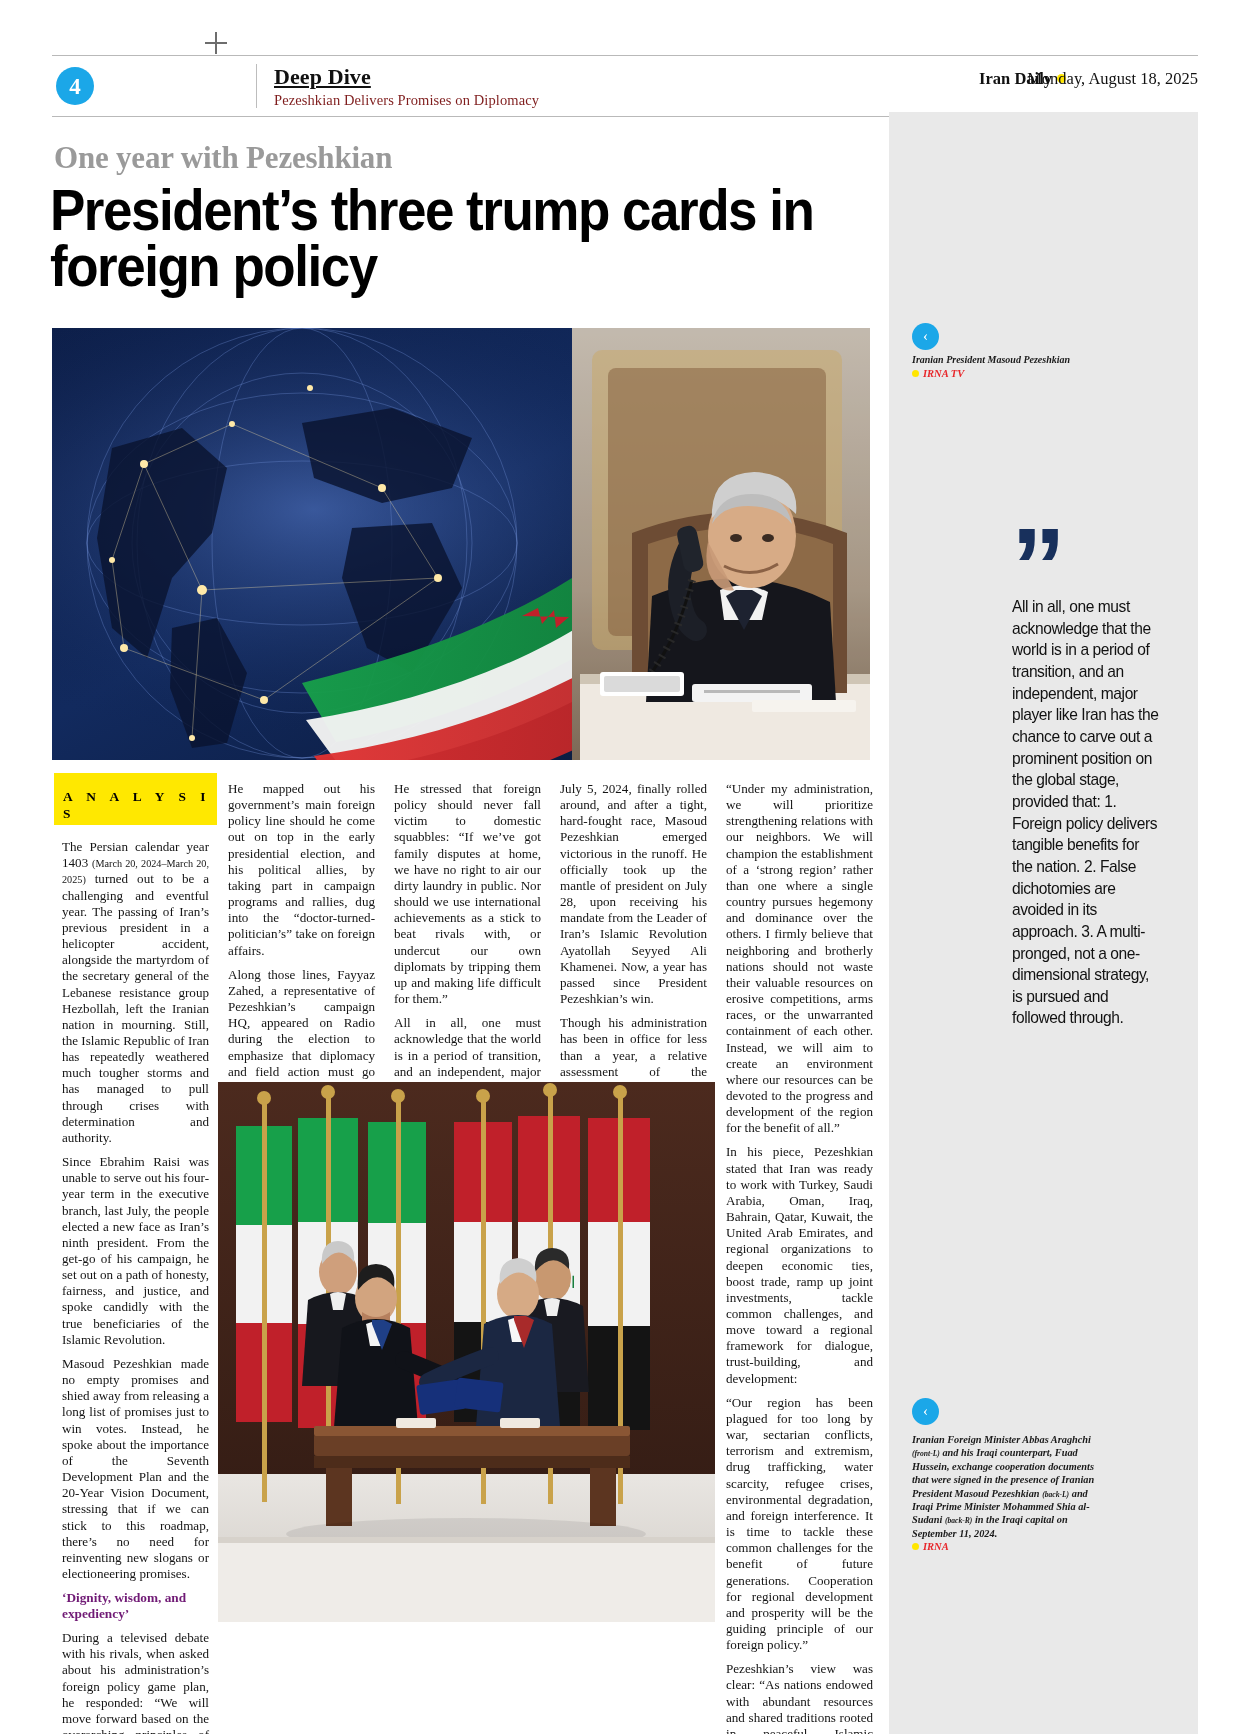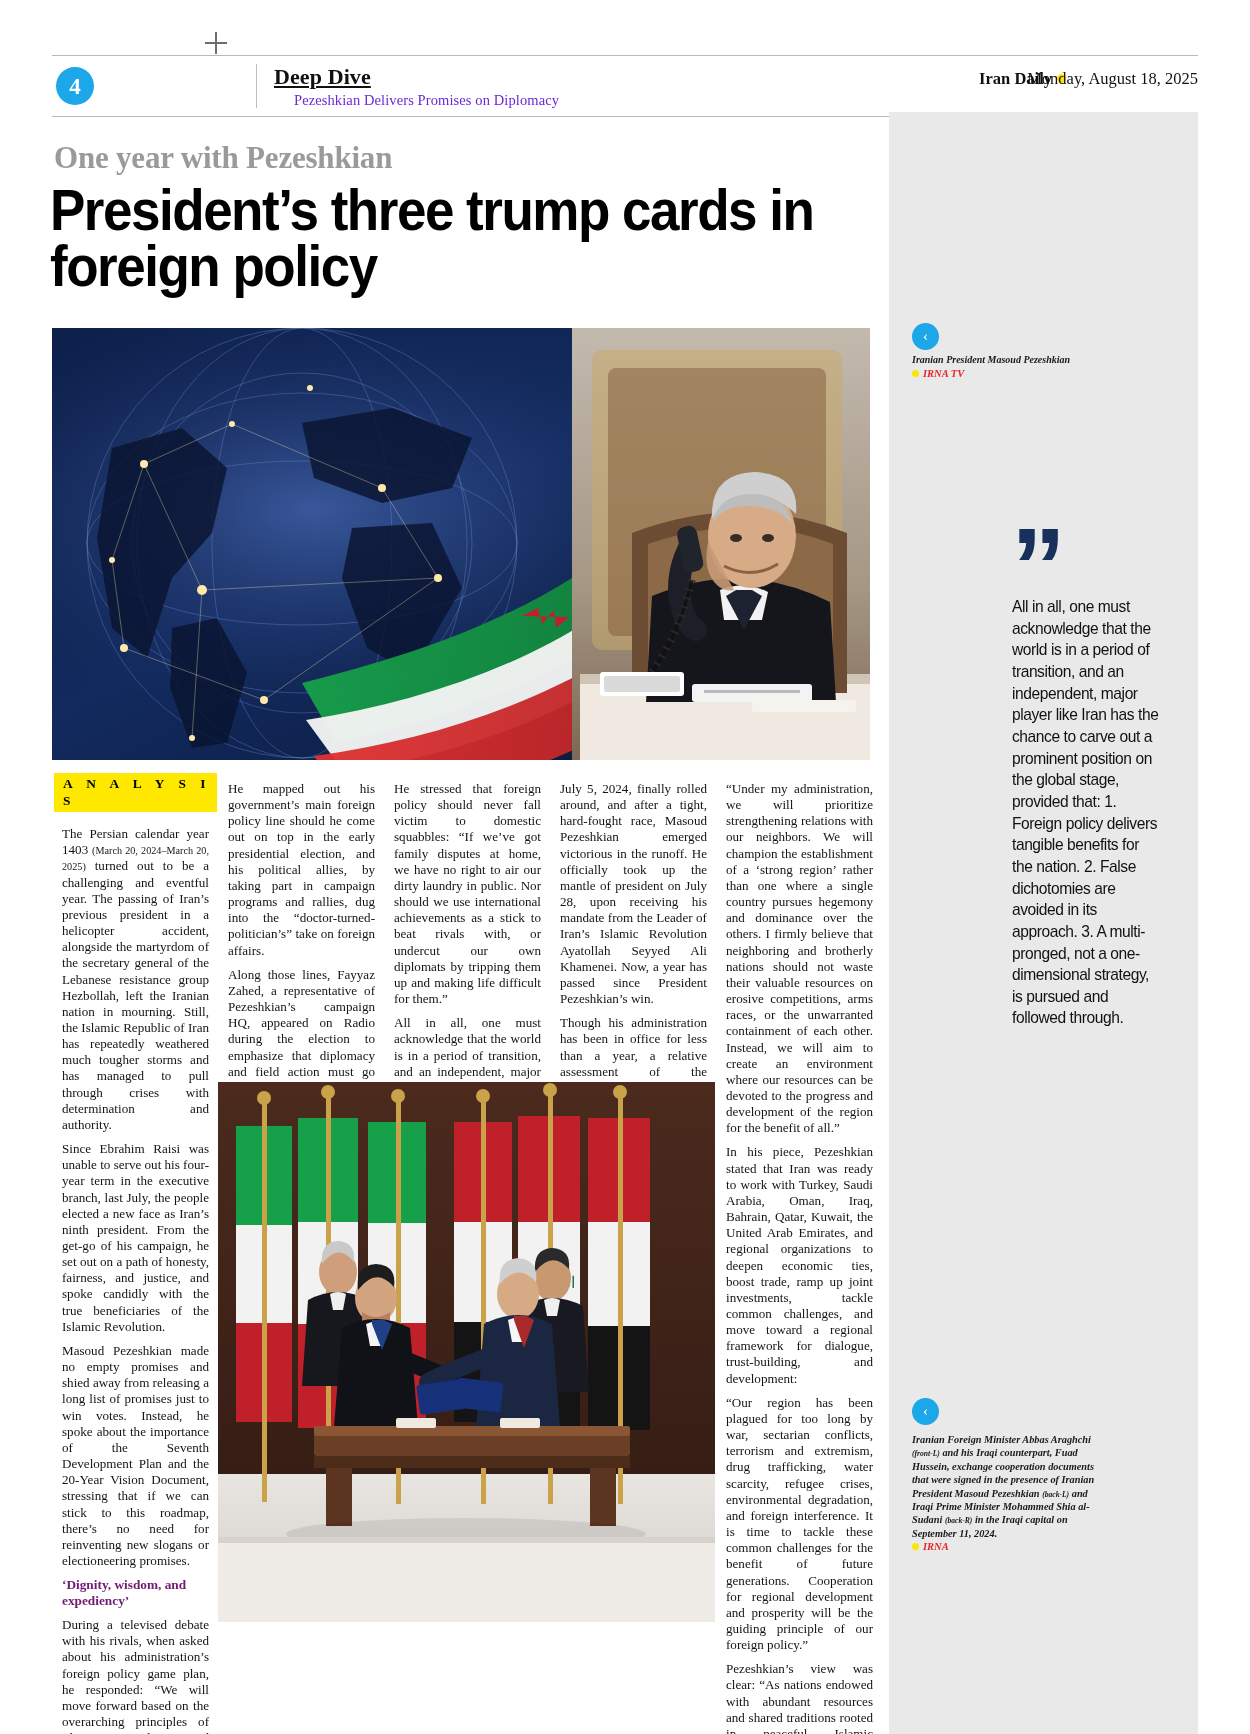--- a/index.html
+++ b/index.html
@@ -22,21 +22,21 @@
   .header{position:absolute;left:52px;top:55px;width:1146px;height:62px;}
   .rule-top{position:absolute;left:0;top:0;width:1146px;height:1px;background:#b9b9b9;}
   .rule-bottom{position:absolute;left:0;top:61px;width:1146px;height:1px;background:#b9b9b9;}
   .page-num{
     position:absolute;left:4px;top:12px;width:38px;height:38px;border-radius:50%;
     background:#1ba7e8;color:#fff;font-family:"Liberation Serif",serif;font-weight:bold;
     font-size:23px;display:flex;align-items:center;justify-content:center;line-height:1;
   }
   .header-divider{position:absolute;left:204px;top:9px;width:1px;height:44px;background:#bdbdbd;}
   .section-title{position:absolute;left:222px;top:9px;font-weight:bold;font-size:22px;letter-spacing:.1px;color:#111;text-decoration:underline;}
-  .section-sub{position:absolute;left:222px;top:37px;font-size:14.5px;color:#6d28d9;letter-spacing:.1px;margin-left:20px;}
+  .section-sub{position:absolute;left:222px;top:37px;font-size:14.5px;color:#7f1d1d;letter-spacing:.1px;}
   .masthead{position:absolute;right:128px;top:14px;font-weight:bold;font-size:16.5px;color:#111;}
   .dot-yellow{display:inline-block;width:9px;height:9px;border-radius:50%;background:#ffe600;margin:0 4px 0 5px;vertical-align:1px;}
   .headerdate{position:absolute;right:0px;top:14px;font-size:16.5px;color:#111;}
 
   
   .kicker{position:absolute;left:54px;top:140px;font-size:31px;font-weight:bold;color:#9a9a9a;letter-spacing:-.2px;}
   .headline{
     position:absolute;left:50px;top:183px;width:830px;
     font-family:"Liberation Sans", sans-serif;font-weight:bold;
     font-size:57px;line-height:.98;letter-spacing:-1.6px;color:#000;
@@ -88,21 +88,21 @@
   }
   .c1{left:54px;top:773px;width:163px;}
   .c2{left:220px;top:773px;width:163px;}
   .c3{left:386px;top:773px;width:163px;}
   .c4{left:552px;top:773px;width:163px;}
   .c5{left:718px;top:773px;width:163px;}
 
   .analysis{
     display:inline-block;background:#ffe800;color:#000;
     font-family:"Liberation Serif",serif;font-weight:bold;
-    font-size:13.4px;letter-spacing:4.6px;padding:3px 7px 3px 9px;margin-bottom:6px;
+    font-size:13.4px;letter-spacing:4.6px;padding:16px 7px 3px 9px;margin-bottom:6px;
   }
   .col p{margin:8px;}
   .smallcaps{font-size:10.2px;}
   .subhead{
     color:#701a75;font-weight:bold;font-size:13.3px;line-height:1.2;
     margin-top:11px;margin-bottom:2px;text-align:left;
   }
 
   
   .photo2{position:absolute;left:218px;top:1082px;width:497px;height:540px;overflow:hidden;background:#5a2f22;}

